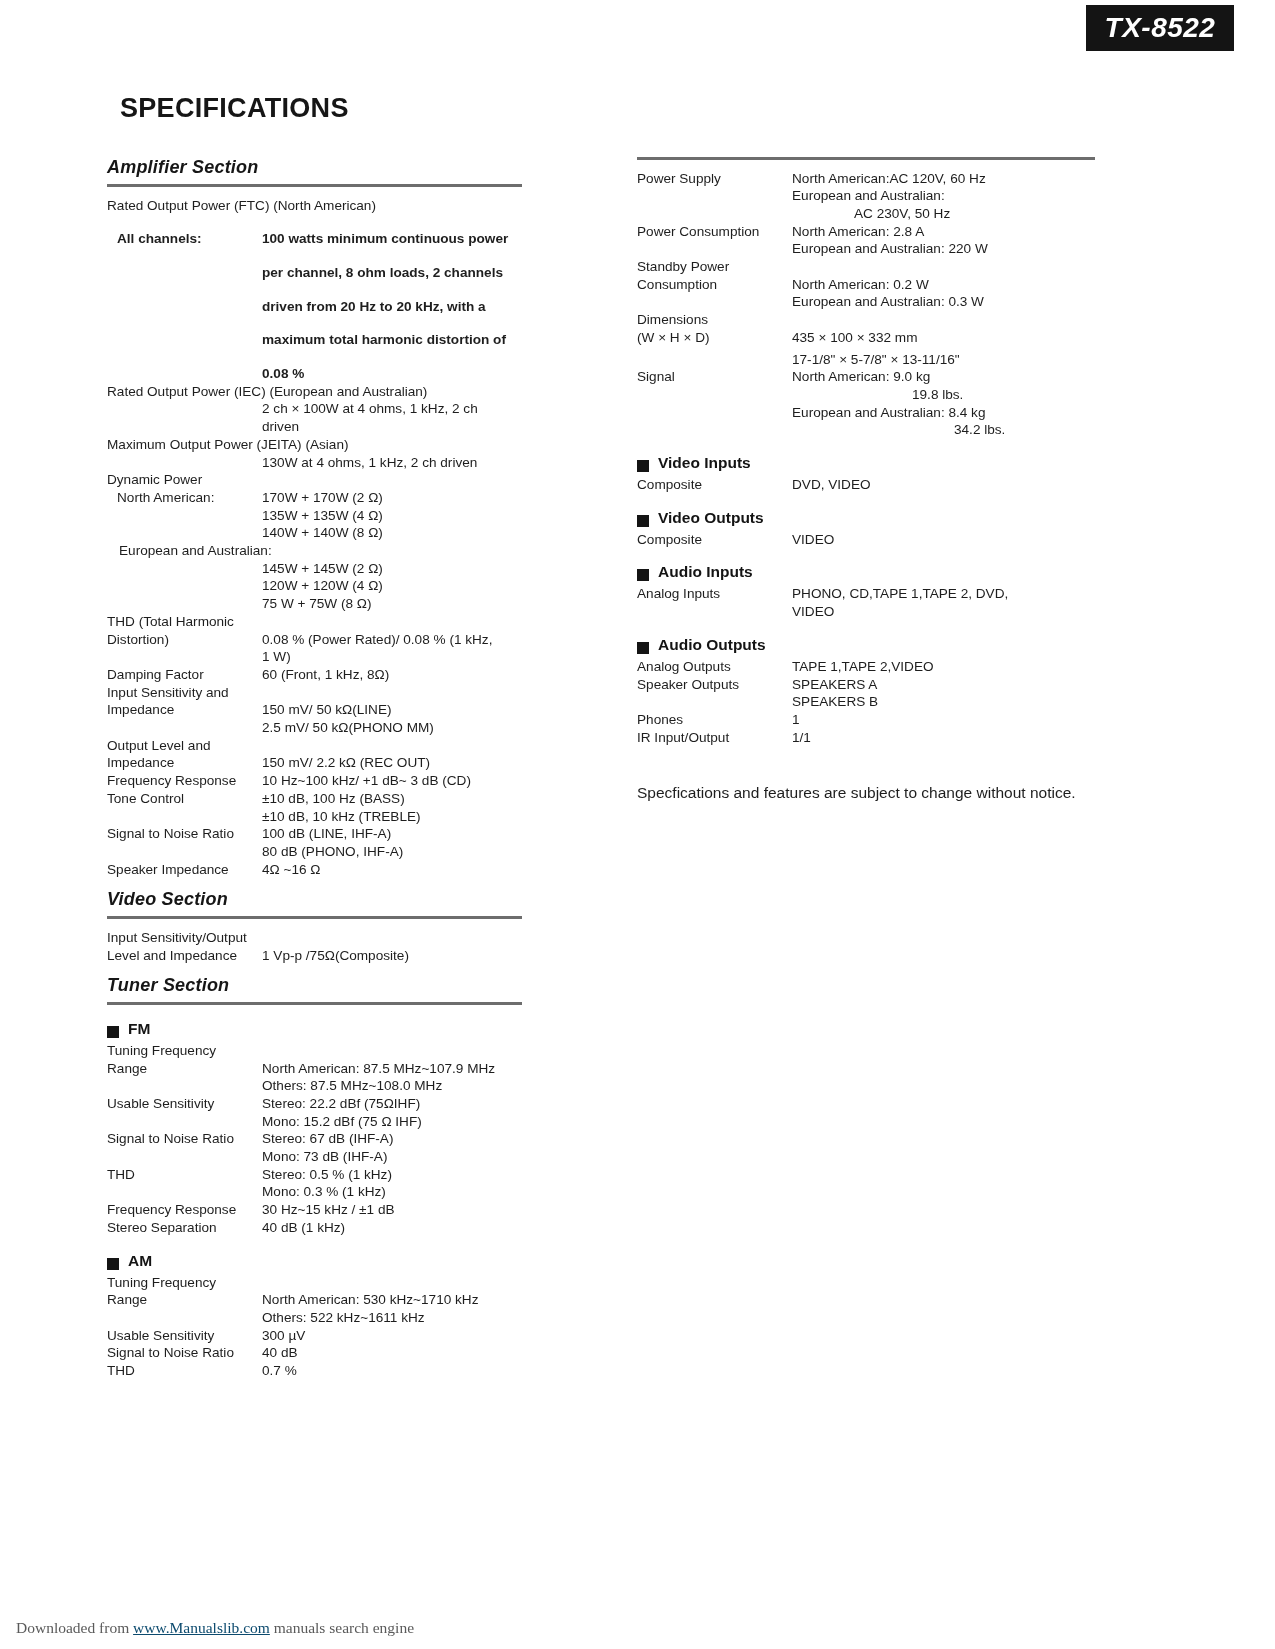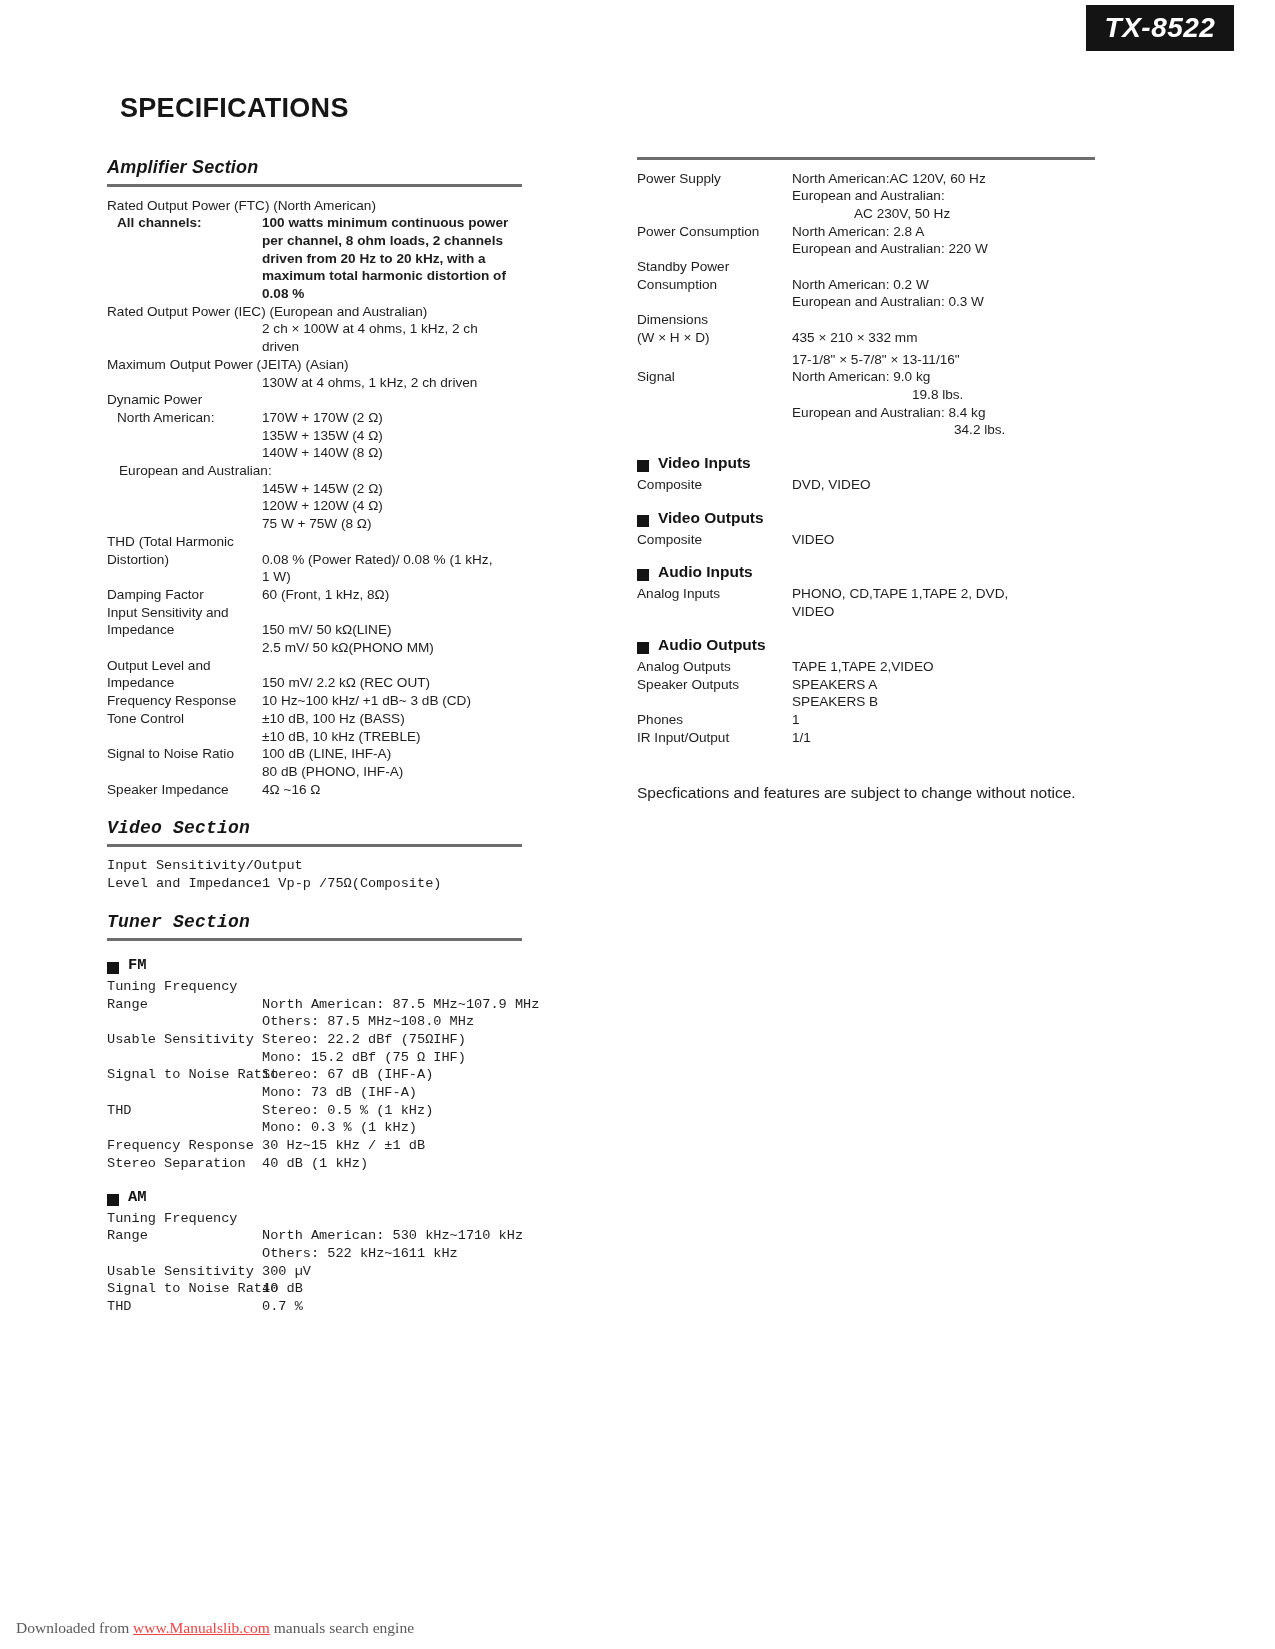--- a/index.html
+++ b/index.html
@@ -15,45 +15,45 @@
     background:#141414; color:#ffffff; font-size:28px; font-weight:bold;
     display:flex; align-items:center; justify-content:center; letter-spacing:0.5px;font-style:italic;
   }
   .title {
     position:absolute; top:93px; left:120px;
     font-size:27px; font-weight:bold; letter-spacing:0.3px; color:#161616;
   }
   .col { position:absolute; top:157px; }
   .col-left  { left:107px; width:415px; }
   .col-right { left:637px; width:458px; }
-  .section + .section { margin-top:20px;font-family:Liberation Mono, monospace; }
+  .section + .section { margin-top:11px; }
   .section-heading {
     font-size:18px; font-weight:bold; font-style:italic; color:#161616;
     padding-bottom:6px; letter-spacing:0.2px;
   }
   .section-rule { height:2.5px; background:#6d6d6d; margin-bottom:10px; }
   .spec-line { display:flex; font-size:13.6px; line-height:17.7px; white-space:nowrap; }
   .spec-line.gap { margin-top:4px; }
   .spec-label { flex:0 0 155px; width:155px; }
   .spec-line.span .spec-label { flex:1; width:auto; }
   .spec-value { flex:1; }
-  .spec-line.bold { font-weight:bold; }
+  .spec-line.bold { font-weight:bold;margin-top:16px; }
   .subheading {
     display:flex; align-items:flex-end; gap:9px;
     font-size:15.5px; font-weight:bold; color:#141414;
     margin:15px 0 4px 0;
   }
   .square { width:12px; height:12px; background:#141414; flex:0 0 12px; }
   .note { margin-top:36px; font-size:15.5px; line-height:22px; white-space:normal; }
   .footer {
     position:absolute; left:16px; bottom:12px;
     font-family:"Liberation Serif","DejaVu Serif",serif;
     font-size:15.5px; color:#5a5a5a;
   }
-  .footer a { color:#ef4444; text-decoration:underline; }
+  .footer a { color:#0c4a6e; text-decoration:underline; }
 </style>
 </head>
 <body>
 
 <div class="page">
   <div class="badge">TX-8522</div>
   <h1 class="title">SPECIFICATIONS</h1>
   <div class="col col-left">
       <section class="section">
         <div class="section-heading">Amplifier Section</div>
@@ -309,21 +309,21 @@
         </div>
         <div class="spec-line">
           <div class="spec-label"></div>
           <div class="spec-value">European and Australian: 0.3 W</div>
         </div>
         <div class="spec-line span">
           <div class="spec-label">Dimensions</div>
         </div>
         <div class="spec-line">
           <div class="spec-label">(W × H × D)</div>
-          <div class="spec-value">435 × 210 × 332 mm</div>
+          <div class="spec-value">435 × 100 × 332 mm</div>
         </div>
         <div class="spec-line gap">
           <div class="spec-label"></div>
           <div class="spec-value">17-1/8" × 5-7/8" × 13-11/16"</div>
         </div>
         <div class="spec-line">
           <div class="spec-label">Signal</div>
           <div class="spec-value">North American: 9.0 kg</div>
         </div>
         <div class="spec-line">

